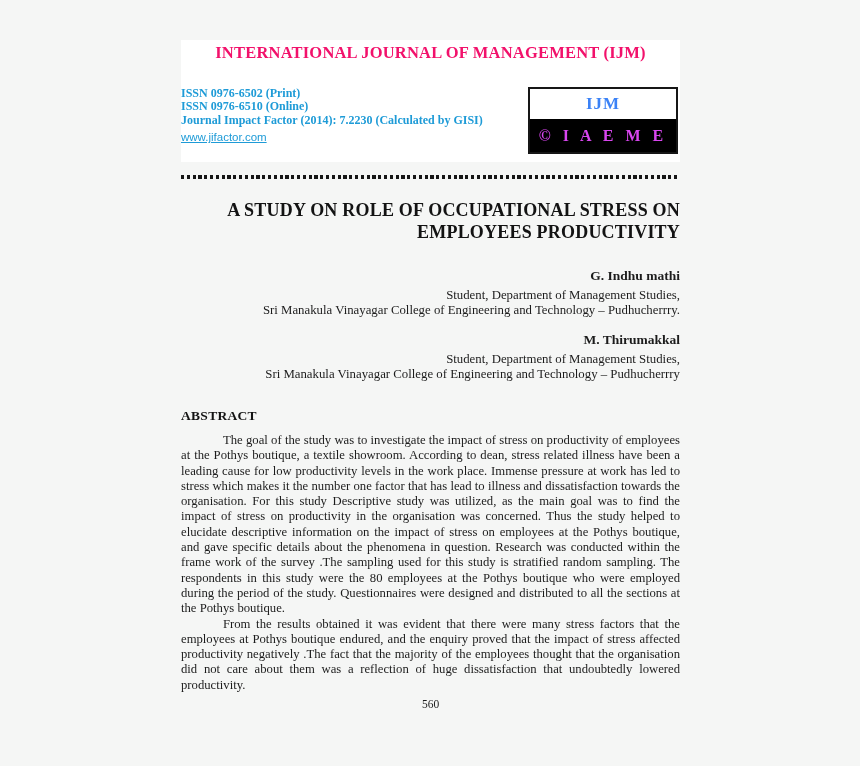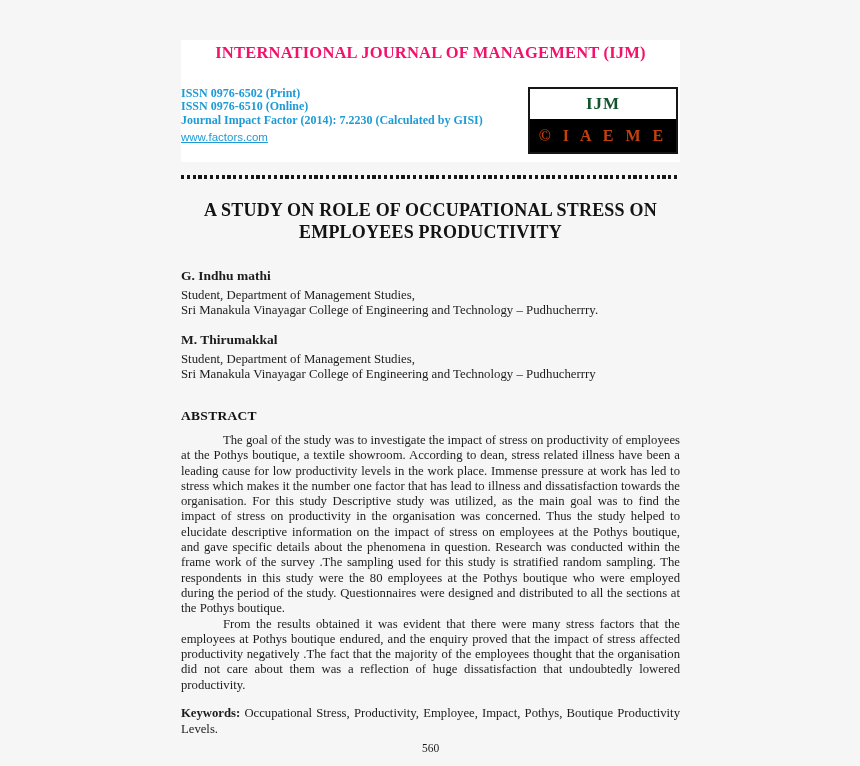--- a/index.html
+++ b/index.html
@@ -67,57 +67,57 @@
     margin-right: 2px;
     border: 2px solid #161616;
     background: #ffffff;
   }
   .logo-top {
     height: 30px;
     line-height: 30px;
     text-align: center;
     font-weight: bold;
     font-size: 17px;
-    color: #14532d;
+    color: #3b82f6;
     letter-spacing: 1px;
     background: #ffffff;
   }
   .logo-bottom {
     height: 33px;
     line-height: 33px;
     text-align: center;
     font-weight: bold;
     font-size: 16px;
-    color: #c2410c;
+    color: #d946ef;
     letter-spacing: 4px;
     background: #000000;
   }
 
   
   .dotted-divider {
     margin-top: 13px;
     height: 4px;
     background: repeating-linear-gradient(
       90deg,
       #161616 0px, #161616 3.1px,
       transparent 3.1px, transparent 5.8px
     );
   }
 
   
   .article-title {
     margin-top: 21px;
-    text-align: center;
+    text-align: right;
     font-size: 18px;
     line-height: 21.5px;
     font-weight: bold;
     color: #131313;
     letter-spacing: 0.2px;
   }
-  .author-block { text-align: left; }
+  .author-block { text-align: right; }
   .author-block.first { margin-top: 25px; }
   .author-block.second { margin-top: 14px; }
   .author-name {
     font-weight: bold;
     font-size: 13.5px;
     line-height: 16px;
     margin-bottom: 4px;
   }
   .author-affil {
     font-size: 12.8px;
@@ -161,21 +161,21 @@
   <div class="content">
 
     <div class="header-box">
       <div class="journal-title">INTERNATIONAL JOURNAL OF MANAGEMENT (IJM)</div>
 
       <div class="header-row">
         <div class="issn-block">
           <div class="info blue">ISSN 0976-6502 (Print)</div>
           <div class="info blue">ISSN 0976-6510 (Online)</div>
           <div class="info blue">Journal Impact Factor (2014): 7.2230 (Calculated by GISI)</div>
-          <a class="jifactor">www.factors.com</a>
+          <a class="jifactor">www.jifactor.com</a>
         </div>
 
         <div class="logo-box">
           <div class="logo-top">IJM</div>
           <div class="logo-bottom">© I A E M E</div>
         </div>
       </div>
     </div>
 
     <div class="dotted-divider"></div>
@@ -193,21 +193,20 @@
       <div class="author-affil">Student, Department of Management Studies,</div>
       <div class="author-affil">Sri Manakula Vinayagar College of Engineering and Technology – Pudhucherrry</div>
     </div>
 
     <h2 class="abstract-heading">ABSTRACT</h2>
 
     <p class="body-para indent">The goal of the study was to investigate the impact of stress on productivity of employees at the Pothys boutique, a textile showroom. According to dean, stress related illness have been a leading cause for low productivity levels in the work place. Immense pressure at work has led to stress which makes it the number one factor that has lead to illness and dissatisfaction towards the organisation. For this study Descriptive study was utilized, as the main goal was to find the impact of stress on productivity in the organisation was concerned. Thus the study helped to elucidate descriptive information on the impact of stress on employees at the Pothys boutique, and gave specific details about the phenomena in question. Research was conducted within the frame work of the survey .The sampling used for this study is stratified random sampling. The respondents in this study were the 80 employees at the Pothys boutique who were employed during the period of the study. Questionnaires were designed and distributed to all the sections at the Pothys boutique.</p>
 
     <p class="body-para indent no-gap">From the results obtained it was evident that there were many stress factors that the employees at Pothys boutique endured, and the enquiry proved that the impact of stress affected productivity negatively .The fact that the majority of the employees thought that the organisation did not care about them was a reflection of huge dissatisfaction that undoubtedly lowered productivity.</p>
 
-    <p class="keywords"><span class="bold">Keywords:</span> <span>Occupational Stress, Productivity, Employee, Impact, Pothys, Boutique Productivity Levels.</span></p>
 
     <div class="footer">
       <div class="page-number">560</div>
 
     </div>
 
   </div>
 </div>
 
 </body></html>

